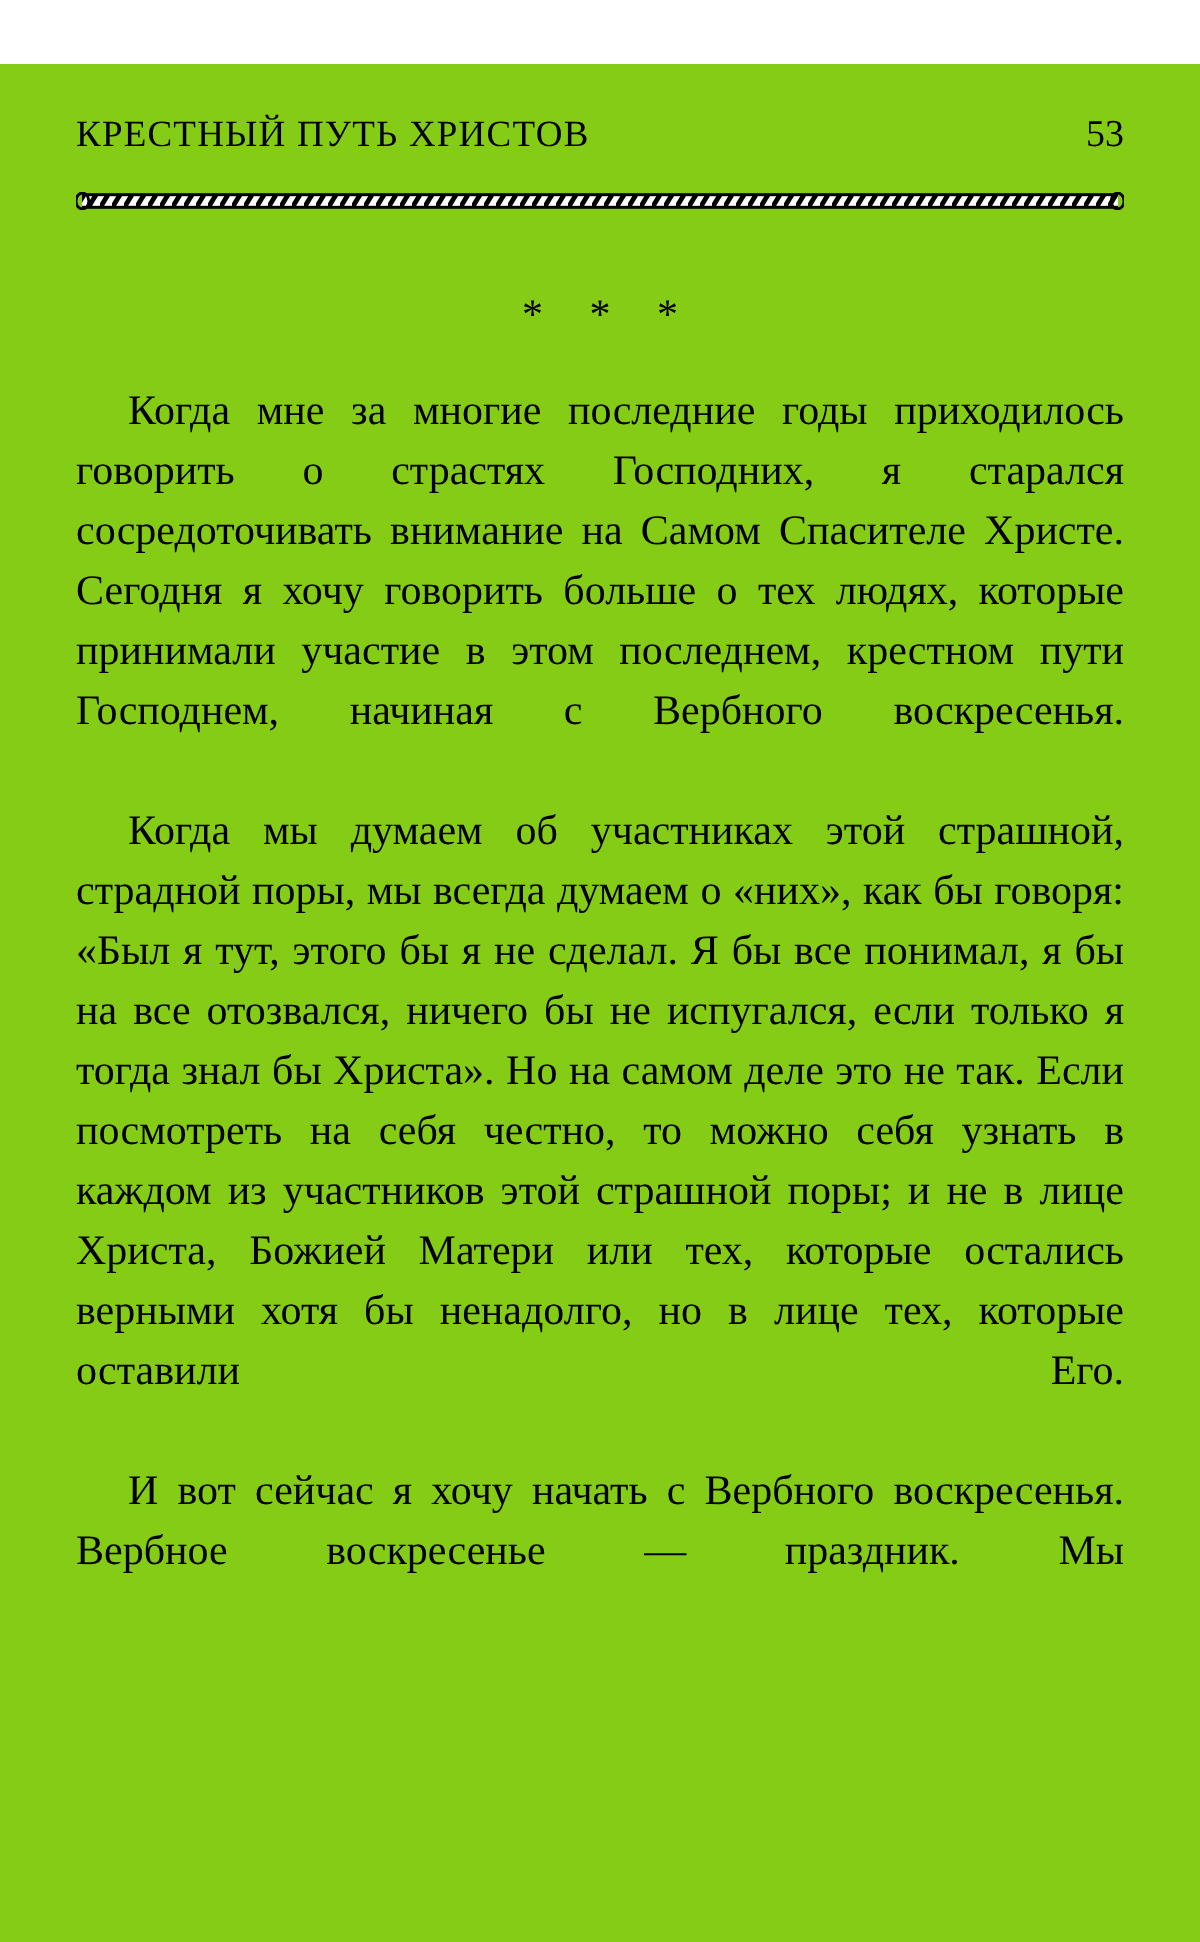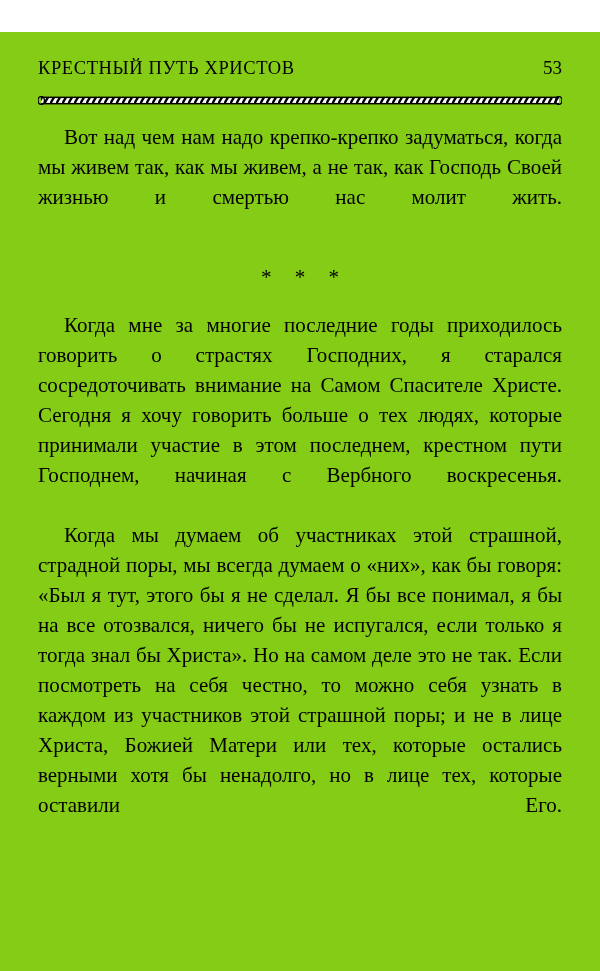--- a/index.html
+++ b/index.html
@@ -123,28 +123,28 @@
         <rect x="3" y="0.6" width="518" height="1.5" fill="#000000"></rect>
         <rect x="3" y="6.9" width="518" height="1.5" fill="#000000"></rect>
         <ellipse cx="3.2" cy="4.5" rx="3.2" ry="4" fill="none" stroke="#000000" stroke-width="1.4"></ellipse>
         <ellipse cx="520.8" cy="4.5" rx="3.2" ry="4" fill="none" stroke="#000000" stroke-width="1.4"></ellipse>
       </svg>
     </div>
 
     <div class="body-text">
 
 
-      <p class="para">Вот над чем нам надо крепко-крепко задуматься, когда мы живем так, как мы живем, а не так, как Господь Своей жизнью и смертью нас молит жить.</p>
 
       <div class="spacer-before-asterism"></div>
 
       <p class="asterism">* * *</p>
 
       <div class="spacer-after-asterism"></div>
 
       <p class="para">Когда мне за многие последние годы приходилось говорить о страстях Господних, я старался сосредоточивать внимание на Самом Спасителе Христе. Сегодня я хочу говорить больше о тех людях, которые принимали участие в этом последнем, крестном пути Господнем, начиная с Вербного воскресенья.</p>
 
       <p class="para">Когда мы думаем об участниках этой страшной, страдной поры, мы всегда думаем о «них», как бы говоря: «Был я тут, этого бы я не сделал. Я бы все понимал, я бы на все отозвался, ничего бы не испугался, если только я тогда знал бы Христа». Но на самом деле это не так. Если посмотреть на себя честно, то можно себя узнать в каждом из участников этой страшной поры; и не в лице Христа, Божией Матери или тех, которые остались верными хотя бы ненадолго, но в лице тех, которые оставили Его.</p>
 
+      <p class="para">И вот сейчас я хочу начать с Вербного воскресенья. Вербное воскресенье — праздник. Мы</p>
 
     </div>
   </div>
 </div>
 
 </body></html>

